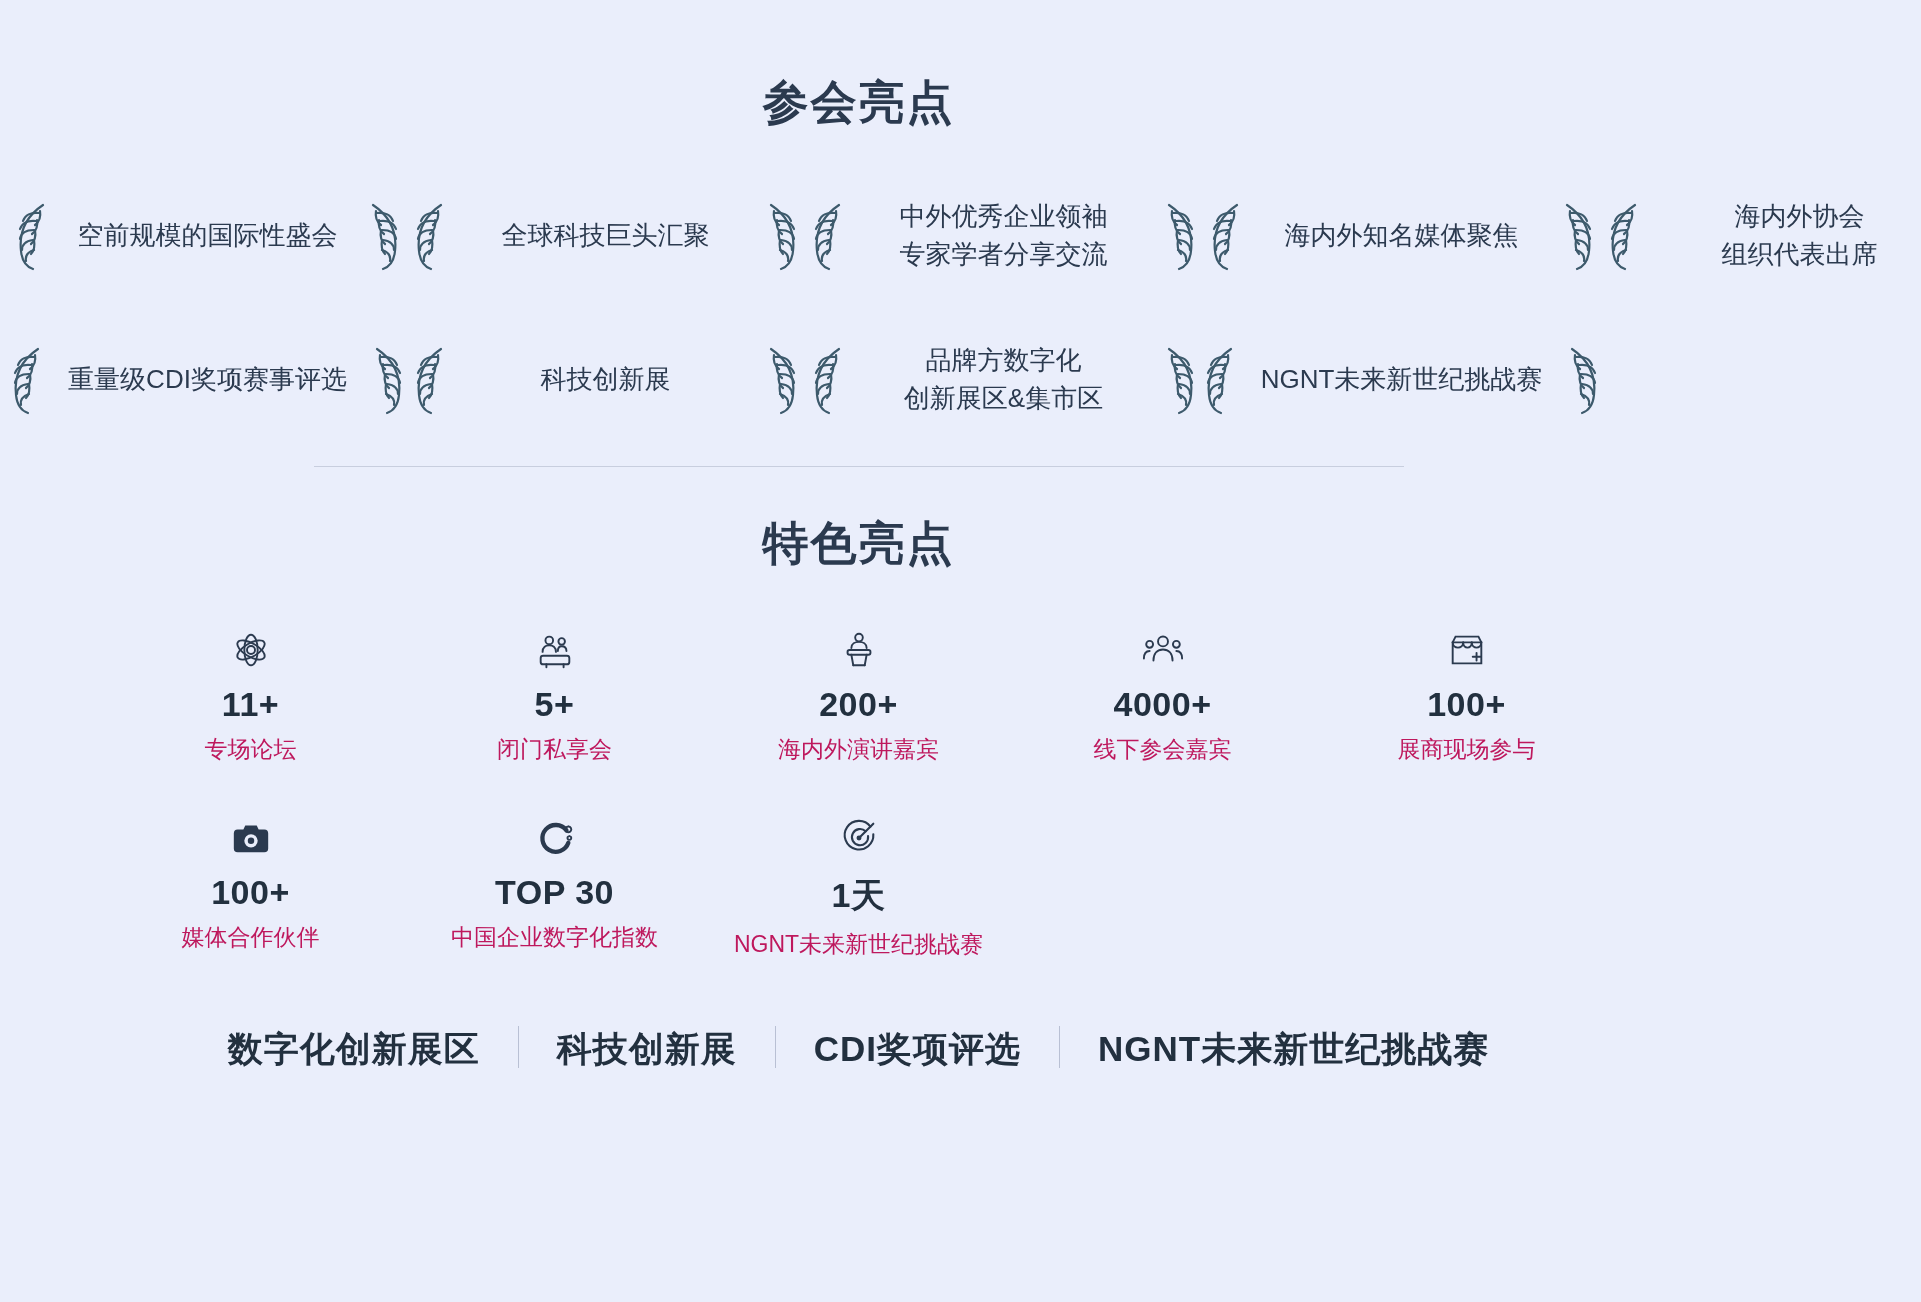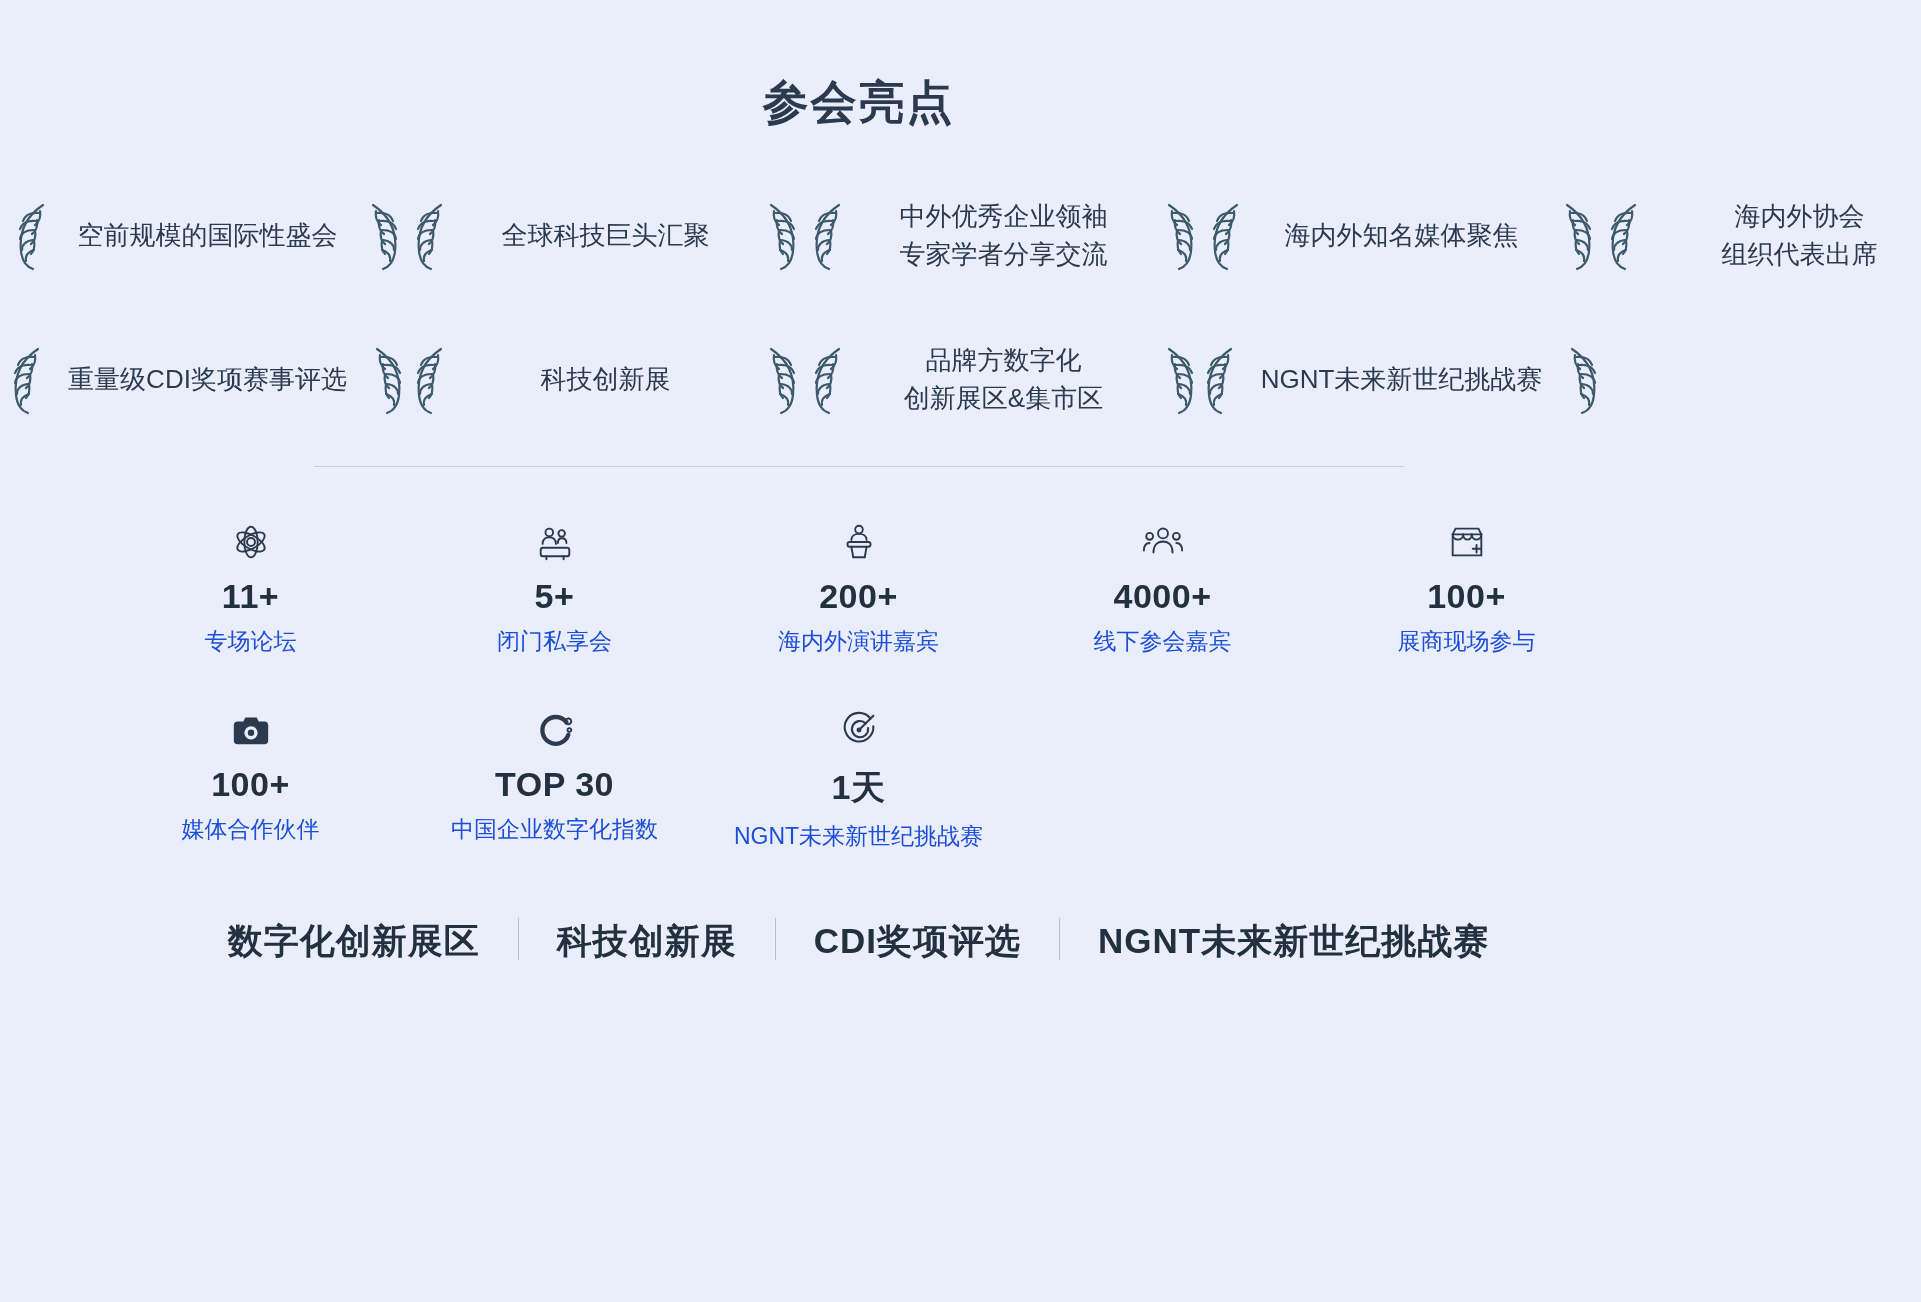--- a/index.html
+++ b/index.html
@@ -95,21 +95,21 @@
   .stat-value {
     margin-top: 12px;
     font-size: 34px;
     font-weight: bold;
     color: #22303f;
     letter-spacing: 0.5px;
   }
   .stat-label {
     margin-top: 10px;
     font-size: 23px;
-    color: #1d4ed8;
+    color: #be185d;
   }
 
   
   .footer-tags {
     margin-top: 66px;
     display: flex;
     align-items: flex-start;
     justify-content: center;
     gap: 0;
   }
@@ -426,20 +426,21 @@
           </svg>
         </span>
       </div>
 
     </div>
   </div>
 
   <div class="divider"></div>
 
   <div id="section-features">
+    <div class="section-title">特色亮点</div>
 
     <div class="stats-grid">
 
       <div class="stat-cell">
         <div class="stat-icon">
           <svg viewBox="0 0 44 44" width="42" height="42" fill="none" stroke="currentColor" stroke-width="2">
             <circle cx="22" cy="22" r="4.2"></circle>
             <ellipse cx="22" cy="22" rx="16" ry="7" transform="rotate(30 22 22)"></ellipse>
             <ellipse cx="22" cy="22" rx="16" ry="7" transform="rotate(90 22 22)"></ellipse>
             <ellipse cx="22" cy="22" rx="16" ry="7" transform="rotate(150 22 22)"></ellipse>

